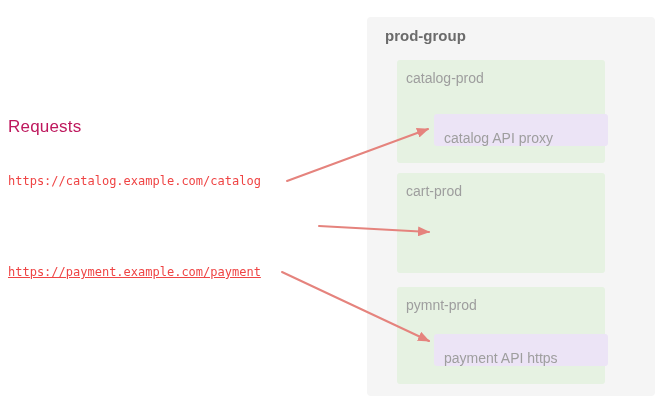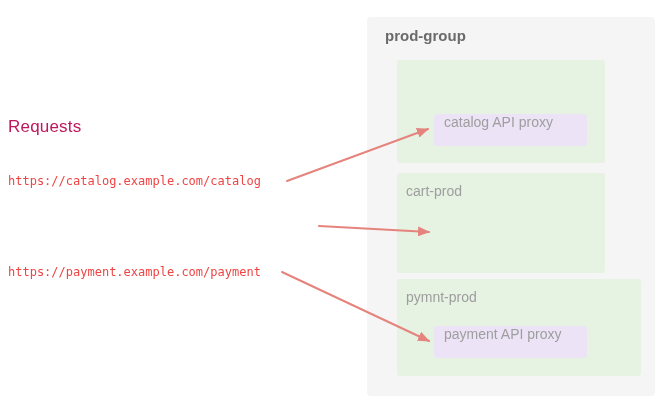--- a/index.html
+++ b/index.html
@@ -29,21 +29,21 @@
     position: absolute;
     left: 8px;
     font-family: "DejaVu Sans Mono", "Liberation Mono", monospace;
     font-size: 12px;
     line-height: 16px;
     color: #ef4444;
     white-space: nowrap;
   }
   .url-0 { top: 173px; }
   .url-1 { top: 220px; }
-  .url-2 { top: 264px; }
+  .url-2 { top: 264px; text-decoration: underline; }
 
   
   .group {
     position: absolute;
     left: 367px;
     top: 17px;
     width: 288px;
     height: 379px;
     background: #f5f5f5;
     border-radius: 4px;
@@ -61,39 +61,39 @@
   
   .env {
     position: absolute;
     left: 30px;
     width: 208px;
     background: #e6f2e2;
     border-radius: 3px;
   }
   .env-0 { top: 43px;  height: 103px; }
   .env-1 { top: 156px; height: 100px; }
-  .env-2 { top: 262px; height: 97px; padding-left: 36px; }
+  .env-2 { top: 270px; height: 97px; }
   .env-label {
     position: absolute;
     left: 9px;
     top: 10px;
     font-size: 14px;
     color: #9e9e9e;
   }
 
   
   .proxy {
     position: absolute;
     left: 37px;
-    width: 153px;
+    width: 174px;
     height: 32px;
     background: #ece4f6;
     border-radius: 3px;
     display: flex;
-    align-items: flex-start;
+    align-items: flex-end;
     box-sizing: border-box;
     padding-left: 10px;
   }
   .env-0 .proxy { top: 54px; }
   .env-1 .proxy { top: 43px; }
   .env-2 .proxy { top: 47px; }
   .proxy-label {
     font-size: 14px;
     color: #9e9e9e;
     white-space: nowrap;
@@ -116,33 +116,34 @@
 
   <div class="requests-heading">Requests</div>
 
   <div class="url url-0">https://catalog.example.com/catalog</div>
   <div class="url url-2">https://payment.example.com/payment</div>
 
   <div class="group">
     <div class="group-title">prod-group</div>
 
     <div class="env env-0">
+      <div class="env-label">catalog-prod</div>
       <div class="proxy">
         <span class="proxy-label">catalog API proxy</span>
       </div>
     </div>
 
     <div class="env env-1">
       <div class="env-label">cart-prod</div>
     </div>
 
     <div class="env env-2">
       <div class="env-label">pymnt-prod</div>
       <div class="proxy">
-        <span class="proxy-label">payment API proxy</span>
+        <span class="proxy-label">payment API https</span>
       </div>
     </div>
   </div>
 
   <svg class="arrows" viewBox="0 0 668 405" xmlns="http://www.w3.org/2000/svg">
     <defs>
       <marker id="arrowhead" markerWidth="12" markerHeight="10" refX="11" refY="5" orient="auto" markerUnits="userSpaceOnUse">
         <path d="M0,0 L12,5 L0,10 Z" fill="#e5837d"></path>
       </marker>
     </defs>

